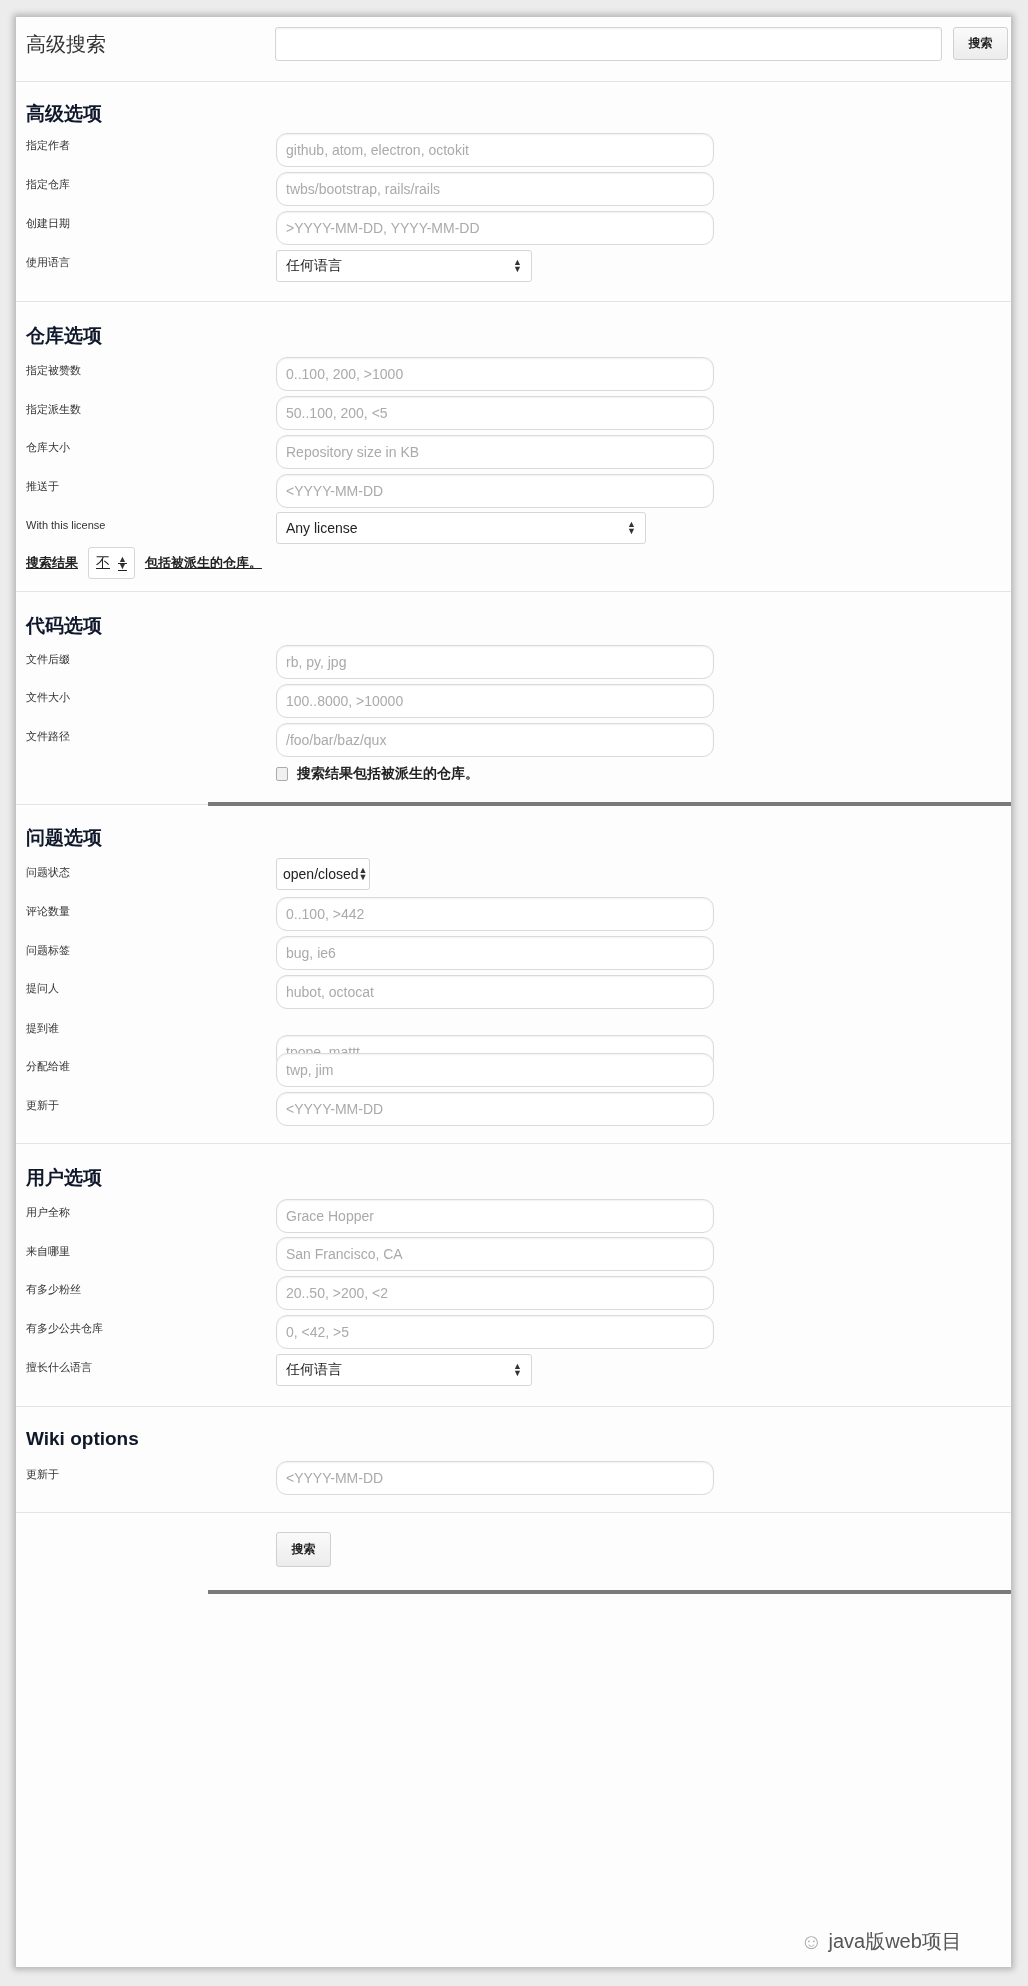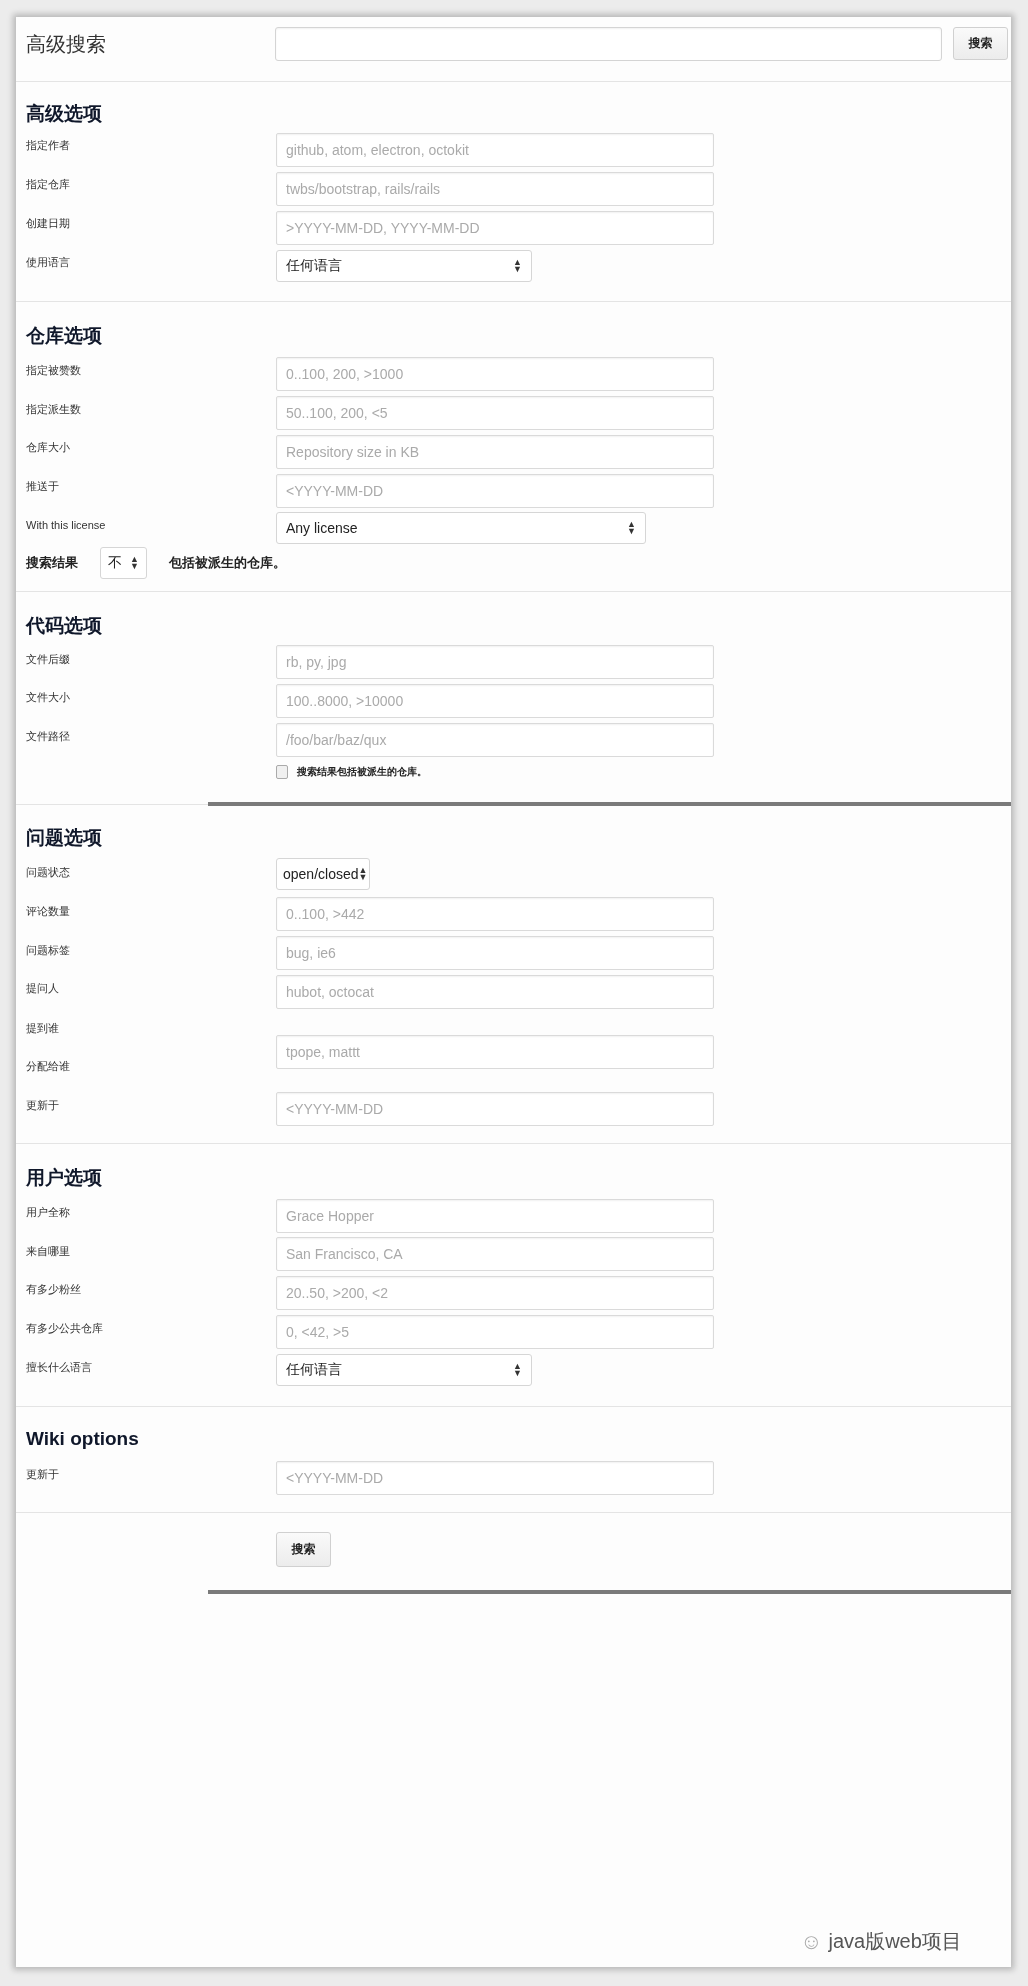--- a/index.html
+++ b/index.html
@@ -23,36 +23,36 @@
     border:1px solid #d0d0d0; border-radius:3px; background:linear-gradient(#fafafa,#ececec);
     font-size:12px; font-weight:bold; color:#222; display:flex; align-items:center; justify-content:center;
     box-sizing:border-box;
   }
   .top-btn { left:937px; top:10px; width:55px; height:33px; }
   .divider { left:0; width:995px; height:1px; background:#e4e4e4; }
   .section-title { left:10px; font-size:19px; font-weight:bold; color:#0f172a; }
   .label { left:10px; font-size:11px; color:#333; }
   .field {
     left:260px; width:438px; height:32px; box-sizing:border-box;
-    border:1px solid #dadada; border-radius:2px; background:#fff;
+    border:1px solid #dadada; border-radius:11px; background:#fff;
     box-shadow: inset 0 1px 2px rgba(0,0,0,0.06);
     font-size:14px; color:#aaa; padding:16px 9px; display:flex; align-items:center;
   }
   .select {
     left:260px; height:32px; box-sizing:border-box;
     border:1px solid #d6d6d6; border-radius:3px; background:#fff;
     font-size:14px; color:#222; padding:0 9px; display:flex; align-items:center; justify-content:space-between;
   }
   .arrows { font-size:9px; line-height:7px; display:flex; flex-direction:column; align-items:center; color:#333; }
-  .inline-row { left:10px; font-size:13px; font-weight:bold; color:#222; display:flex; align-items:center; gap:22px; }
+  .inline-row { left:10px; font-size:13px; font-weight:bold; color:#222; display:flex; align-items:center; gap:10px;text-decoration:underline; }
   .mini-select {
     border:1px solid #d6d6d6; border-radius:3px; background:#fff; height:32px; box-sizing:border-box;
     padding:0 7px; display:flex; align-items:center; gap:8px; font-weight:normal; font-size:14px;
   }
-  .checkbox-row { left:260px; font-size:10px; font-weight:bold; color:#222; display:flex; align-items:center; gap:9px; }
+  .checkbox-row { left:260px; font-size:14px; font-weight:bold; color:#222; display:flex; align-items:center; gap:9px; }
   .checkbox { width:10px; height:12px; border:1px solid #aaa; border-radius:2px; background:#f0f0f0; }
   .overlay-bar { position:absolute; height:4px; background:#7a7a7a; }
   .watermark { left:800px; top:1928px; font-size:20px; color:#555; display:flex; align-items:center; gap:6px; }
   .wm-icon { font-size:22px; color:#aaa; }
 </style>
 </head>
 <body>
 
 <div class="card">
 
@@ -132,20 +132,21 @@
   </div>
   <div class="abs label" style="top:887px">评论数量</div>
   <div class="abs field" style="top:880px">0..100, &gt;442</div>
   <div class="abs label" style="top:926px">问题标签</div>
   <div class="abs field" style="top:919px">bug, ie6</div>
   <div class="abs label" style="top:964px">提问人</div>
   <div class="abs field" style="top:958px">hubot, octocat</div>
   <div class="abs label" style="top:1004px">提到谁</div>
   <div class="abs field" style="top:1018px">tpope, mattt</div>
   <div class="abs label" style="top:1042px">分配给谁</div>
+  <div class="abs field" style="top:1036px">twp, jim</div>
   <div class="abs label" style="top:1081px">更新于</div>
   <div class="abs field" style="top:1075px">&lt;YYYY-MM-DD</div>
   <div class="abs divider" style="top:1126px"></div>
 
   <div class="abs section-title" style="top:1148px">用户选项</div>
   <div class="abs label" style="top:1188px">用户全称</div>
   <div class="abs field" style="top:1182px">Grace Hopper</div>
   <div class="abs label" style="top:1227px">来自哪里</div>
   <div class="abs field" style="top:1220px">San Francisco, CA</div>
   <div class="abs label" style="top:1265px">有多少粉丝</div>

